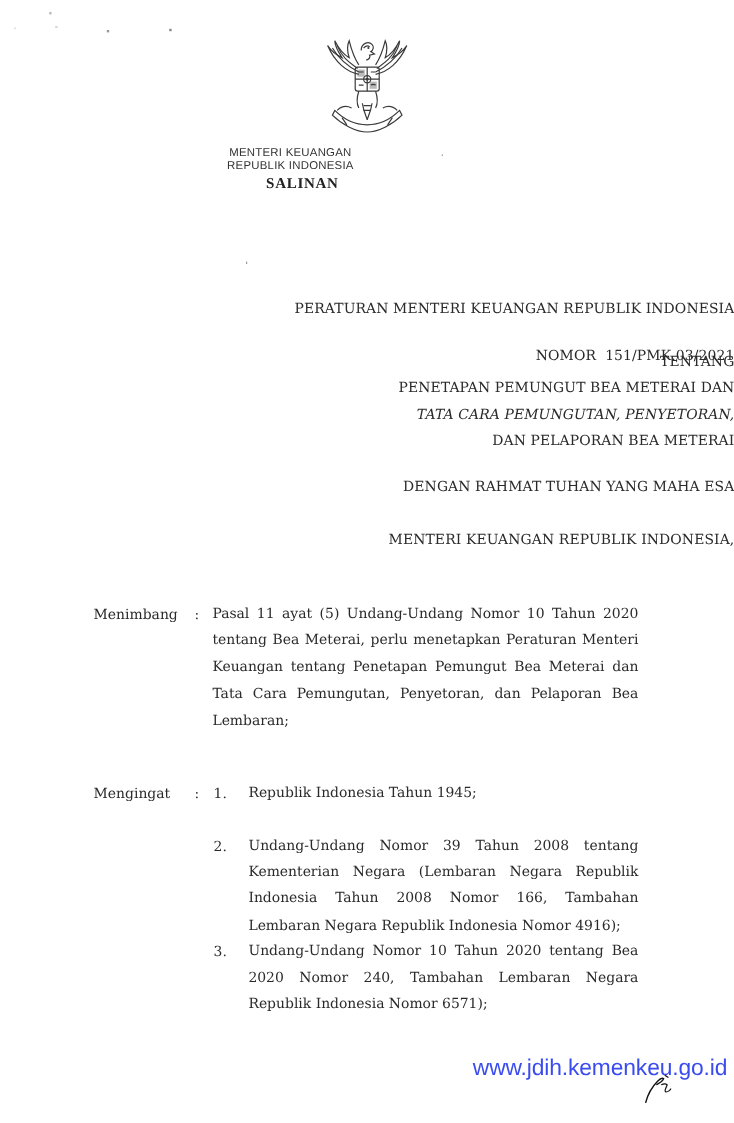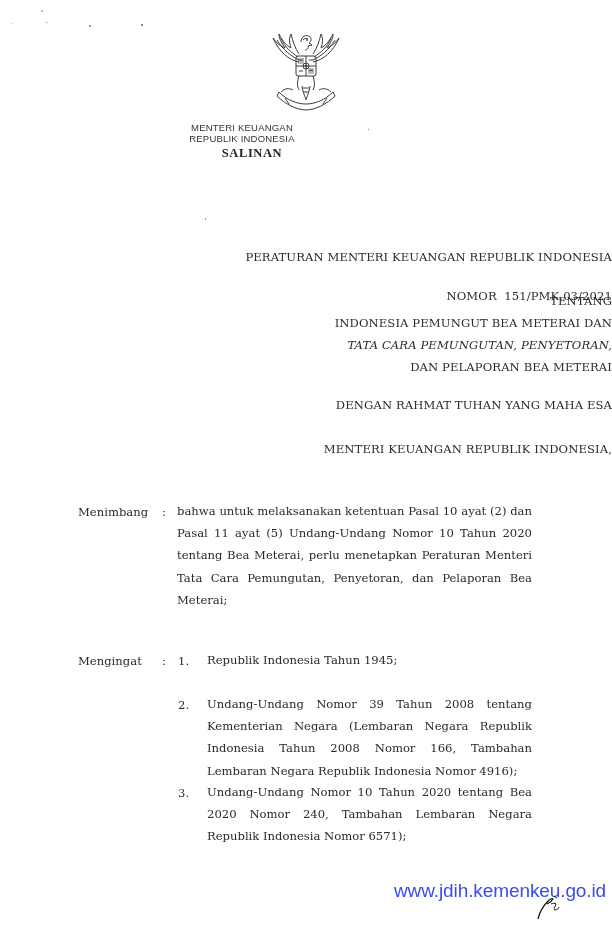--- a/index.html
+++ b/index.html
@@ -115,34 +115,34 @@
 </div>
 
 <div class="abs ministry" style="top:122px;">MENTERI KEUANGAN</div>
 <div class="abs ministry" style="top:133px;">REPUBLIK INDONESIA</div>
 <div class="abs ministry-dot">·</div>
 <div class="abs salinan">SALINAN</div>
 
 <div class="abs title-line" style="top:250px;">PERATURAN MENTERI KEUANGAN REPUBLIK INDONESIA</div>
 <div class="abs title-line" style="top:289px;white-space:pre;">NOMOR  151/PMK.03/2021</div>
 <div class="abs title-line" style="top:294px;">TENTANG</div>
-<div class="abs title-line" style="top:316px;">INDONESIA PEMUNGUT BEA METERAI DAN</div>
+<div class="abs title-line" style="top:316px;">PENETAPAN PEMUNGUT BEA METERAI DAN</div>
 <div class="abs title-line" style="top:338px;font-style:italic;">TATA CARA PEMUNGUTAN, PENYETORAN,</div>
 <div class="abs title-line" style="top:360px;">DAN PELAPORAN BEA METERAI</div>
 <div class="abs title-line" style="top:398px;">DENGAN RAHMAT TUHAN YANG MAHA ESA</div>
 <div class="abs title-line" style="top:442px;">MENTERI KEUANGAN REPUBLIK INDONESIA,</div>
 
 <div class="abs label" style="left:78px;top:505px;">Menimbang</div>
 <div class="abs label" style="left:162px;top:505px;">:</div>
 <div class="abs para" style="left:177px;top:500px;width:355px;">
-  <span class="line">bahwa untuk melaksanakan ketentuan Pasal 10 ayat (2) dan</span>
   <span class="line">Pasal 11 ayat (5) Undang-Undang Nomor 10 Tahun 2020</span>
   <span class="line">tentang Bea Meterai, perlu menetapkan Peraturan Menteri</span>
+  <span class="line">Keuangan tentang Penetapan Pemungut Bea Meterai dan</span>
   <span class="line">Tata Cara Pemungutan, Penyetoran, dan Pelaporan Bea</span>
-  <span class="line last">Meterai;</span>
+  <span class="line last">Lembaran;</span>
 </div>
 
 <div class="abs label" style="left:78px;top:654px;">Mengingat</div>
 <div class="abs label" style="left:162px;top:654px;">:</div>
 
 <div class="abs label" style="left:178px;top:654px;">1.</div>
 <div class="abs para" style="left:207px;top:649px;width:325px;">
   <span class="line last">Republik Indonesia Tahun 1945;</span>
 </div>
 

